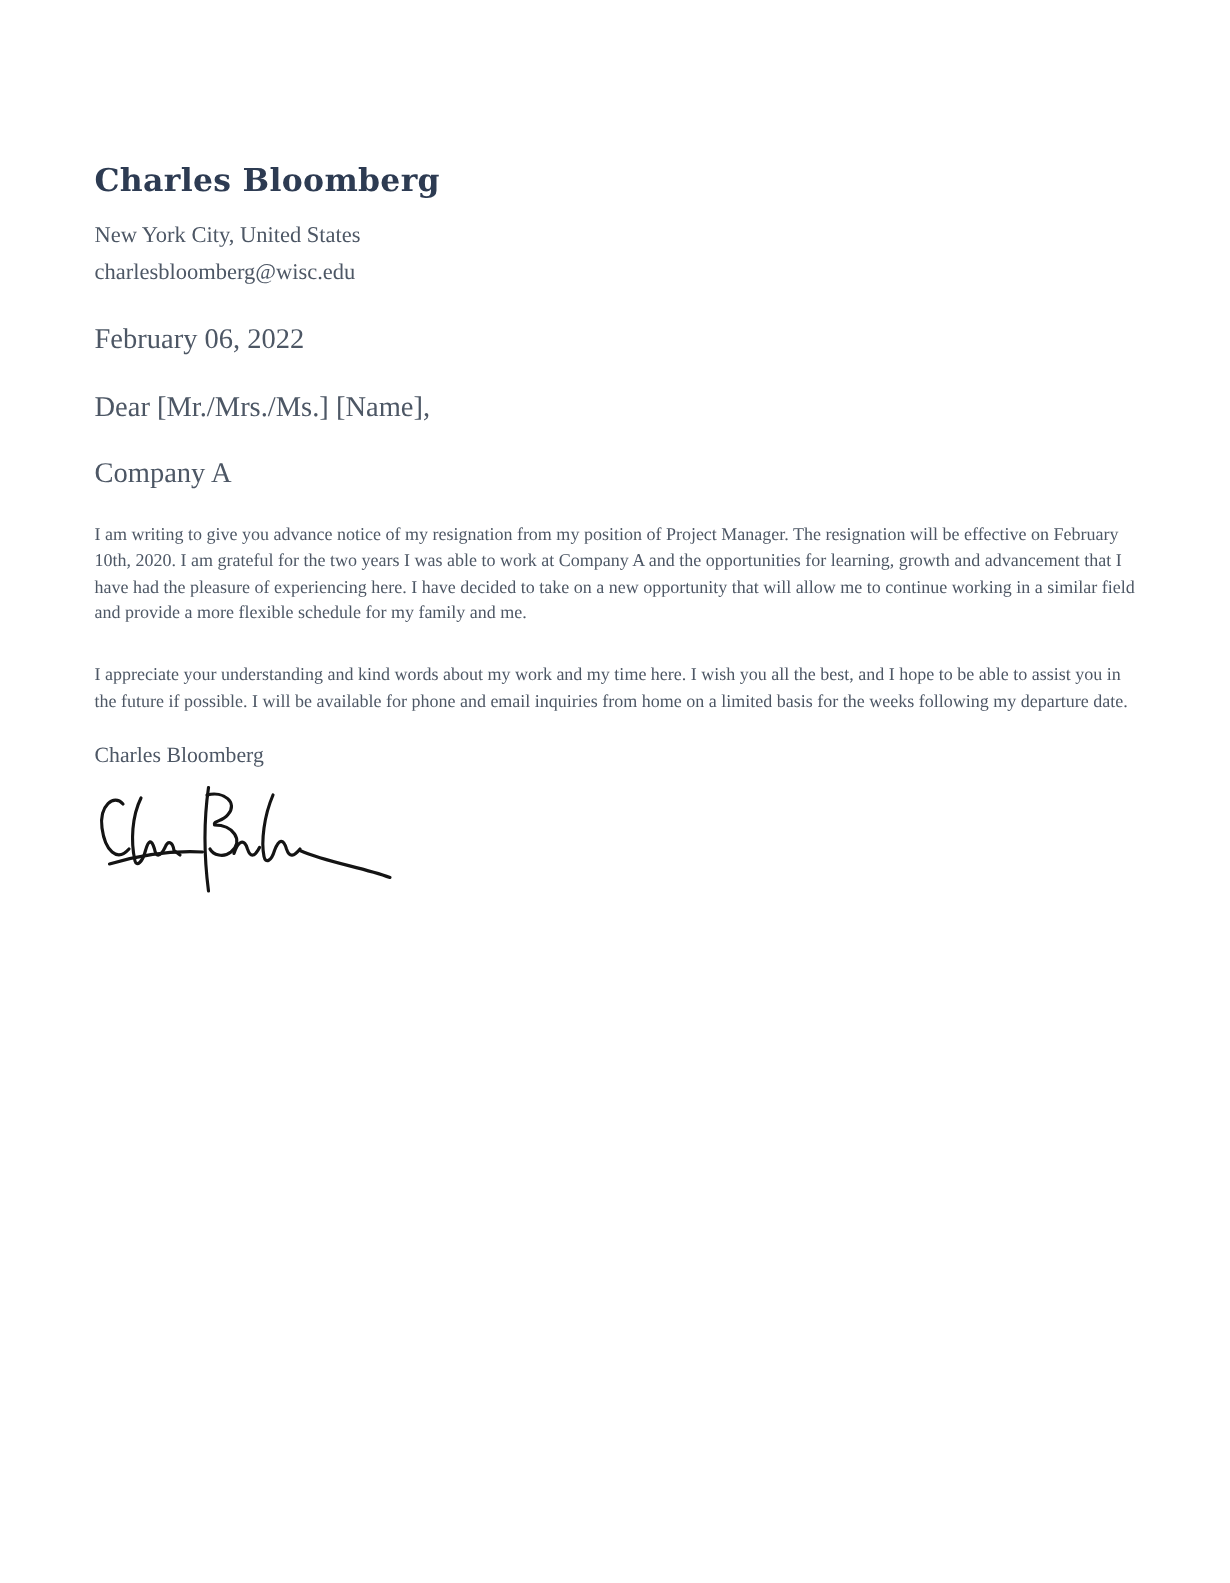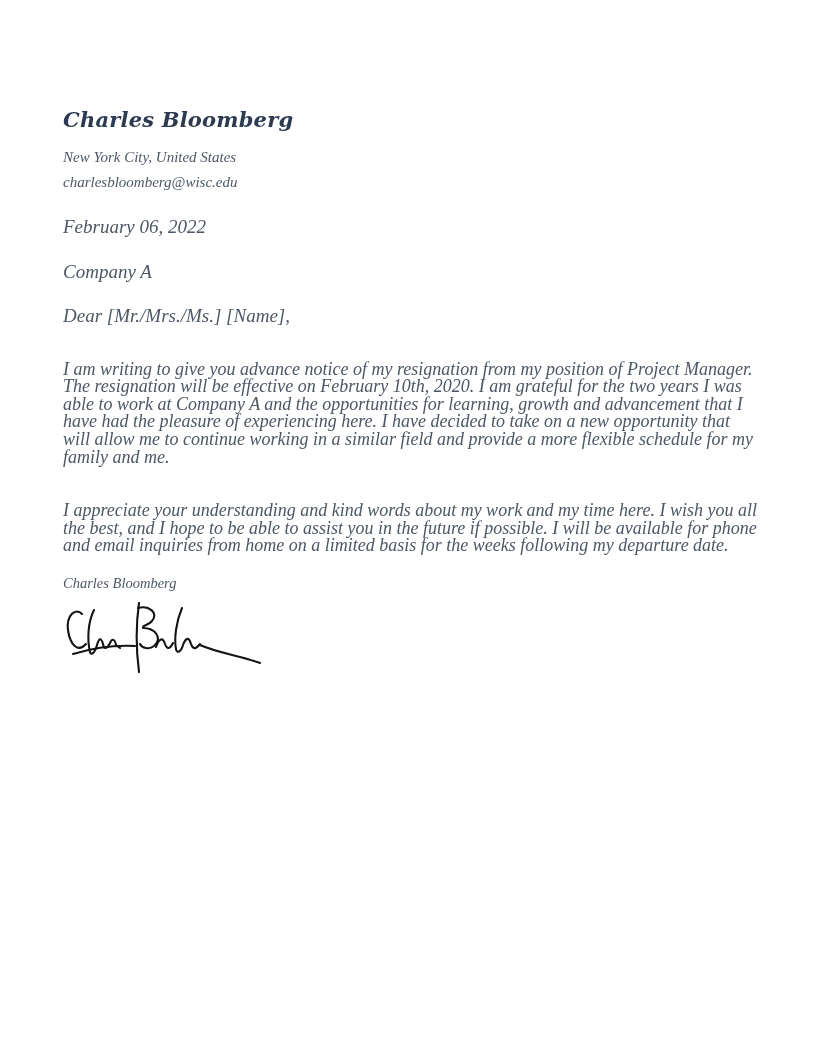--- a/index.html
+++ b/index.html
@@ -14,21 +14,20 @@
     padding: 0;
     background: var(--background);
   }
   .page {
     width: 728px;
     min-height: 1055px;
     background: var(--background);
     position: relative;
     font-family: "Liberation Serif", "DejaVu Serif", serif;
     color: var(--body);
-    font-style: italic;
   }
   .letter {
     padding: 108px 63px 60px 63px;
     width: 820px;
   }
   .sender-name {
     font-family: "DejaVu Serif", "Liberation Serif", serif;
     font-size: 21px;
     font-weight: 700;
     color: var(--heading);
@@ -42,23 +41,23 @@
     margin: 0 0 7px 0;
     color: var(--body);
   }
   .block-line {
     font-size: 19px;
     line-height: 17.5px;
     margin: 27px 0 0 0;
     color: var(--body);
   }
   .paragraph {
-    font-size: 18px;
+    font-size: 12px;
     line-height: 17.6px;
-    margin: 36px 0 0 0;
+    margin: 23px 0 0 0;
     max-width: 695px;
     color: var(--body);
   }
   .closing-name {
     font-size: 14.5px;
     line-height: 17.5px;
     margin: 20px 0 0 0;
     color: var(--body);
   }
   .signature {
@@ -88,23 +87,23 @@
 
     <h1 class="sender-name">Charles Bloomberg</h1>
 
     <p class="contact-line">New York City, United States</p>
 
 
     <p class="contact-line">charlesbloomberg@wisc.edu</p>
 
     <p class="block-line">February 06, 2022</p>
 
+    <p class="block-line">Dear [Mr./Mrs./Ms.] [Name],</p>
+
     <p class="block-line">Company A</p>
-
-    <p class="block-line">Dear [Mr./Mrs./Ms.] [Name],</p>
 
     <p class="paragraph">I am writing to give you advance notice of my resignation from my position of Project Manager. The resignation will be effective on February 10th, 2020. I am grateful for the two years I was able to work at Company A and the opportunities for learning, growth and advancement that I have had the pleasure of experiencing here. I have decided to take on a new opportunity that will allow me to continue working in a similar field and provide a more flexible schedule for my family and me.</p>
 
     <p class="paragraph">I appreciate your understanding and kind words about my work and my time here. I wish you all the best, and I hope to be able to assist you in the future if possible. I will be available for phone and email inquiries from home on a limited basis for the weeks following my departure date.</p>
 
     <p class="closing-name">Charles Bloomberg</p>
 
     <div class="signature">
       <svg viewBox="0 0 200 72" xmlns="http://www.w3.org/2000/svg">
         <path d="M19 12 C13 5 3 13 5 28 C7 43 15 51 23 42"></path>

